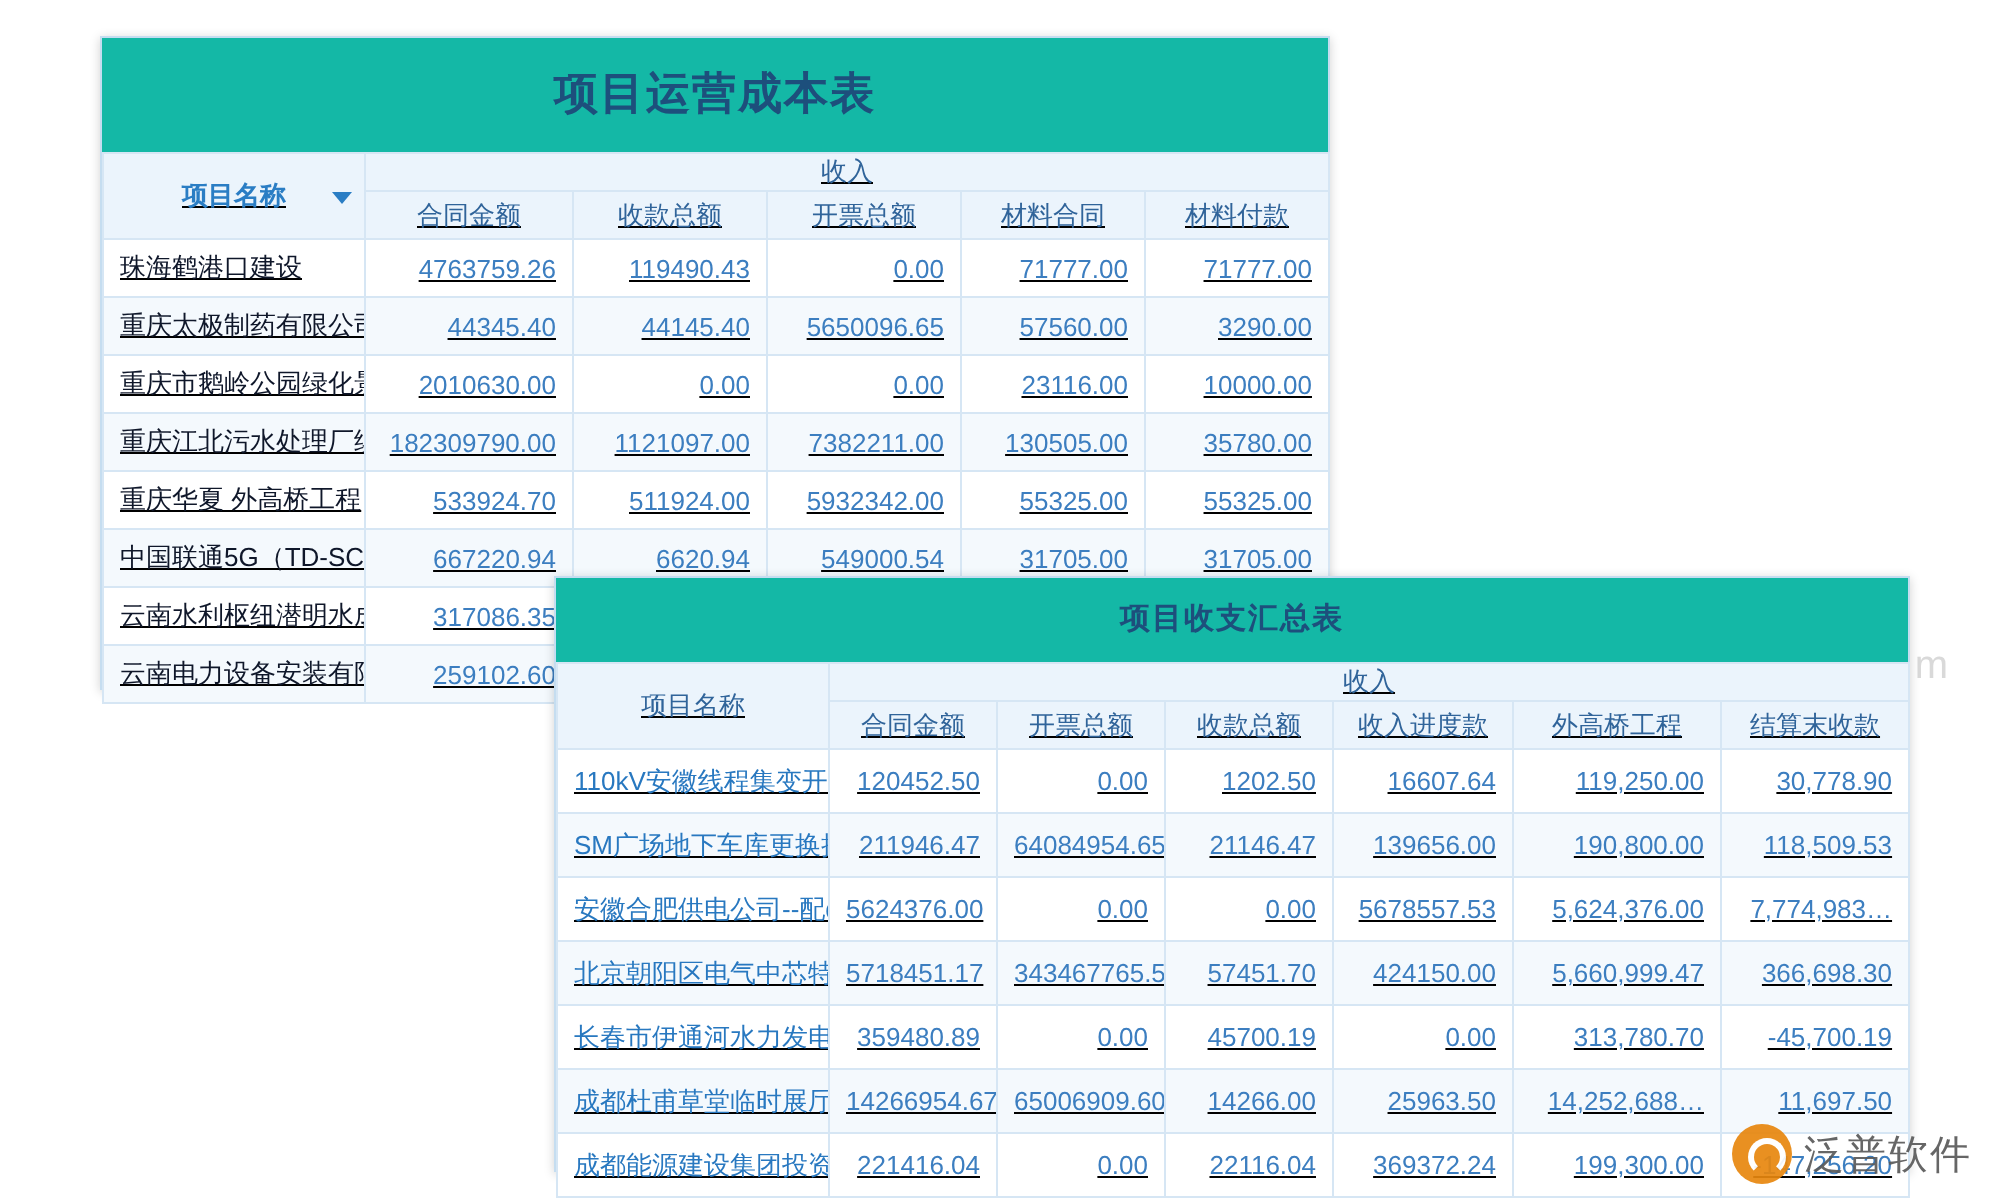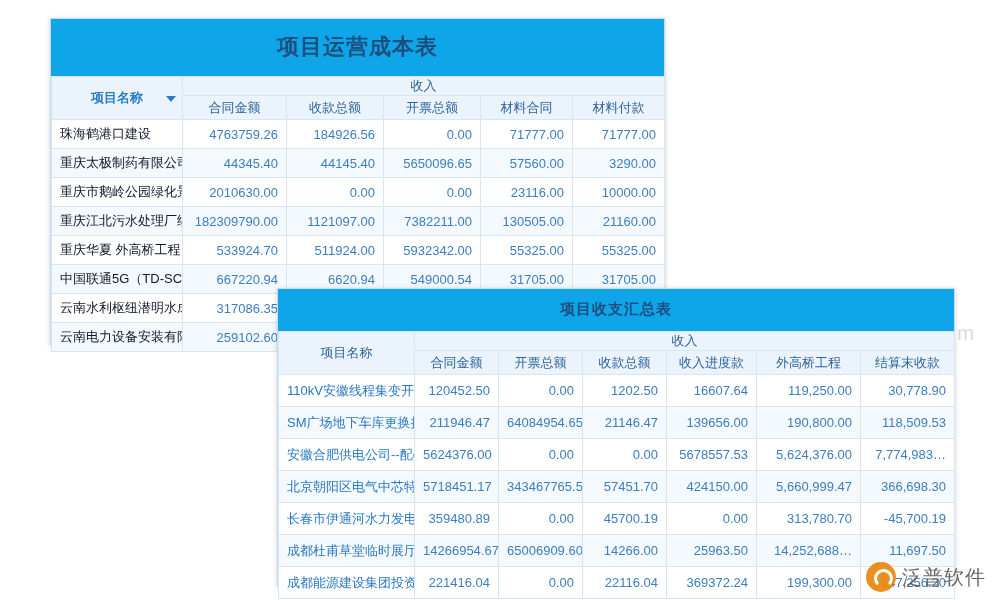--- a/index.html
+++ b/index.html
@@ -21,29 +21,30 @@
     background: #ffffff;
     border: 1px solid #c5ddf0;
     box-shadow: 0 1px 5px rgba(0,0,0,0.18);
     box-sizing: border-box;
   }
   .panel-title {
     text-align: center;
     font-size: 21px;
     font-weight: bold;
     color: #1d4f7c;
-    background: #0ea5e9;
+    background: #14b8a6;
     padding: 12px 0 13px 0;
     letter-spacing: 1px;
   }
 
   table {
     border-collapse: collapse;
     width: 100%;
     table-layout: fixed;
+    text-decoration: underline;
   }
   th, td {
     border: 1px solid #d6e6f4;
     font-size: 13px;
     font-weight: normal;
     box-sizing: border-box;
     overflow: hidden;
     white-space: nowrap;
   }
   thead th {
@@ -195,21 +196,21 @@
         <th>收款总额</th>
         <th>开票总额</th>
         <th>材料合同</th>
         <th>材料付款</th>
       </tr>
     </thead>
     <tbody>
       <tr>
         <td class="name">珠海鹤港口建设</td>
         <td>4763759.26</td>
-        <td>184926.56</td>
+        <td>119490.43</td>
         <td>0.00</td>
         <td>71777.00</td>
         <td>71777.00</td>
       </tr>
       <tr>
         <td class="name">重庆太极制药有限公司</td>
         <td>44345.40</td>
         <td>44145.40</td>
         <td>5650096.65</td>
         <td>57560.00</td>
@@ -222,21 +223,21 @@
         <td>0.00</td>
         <td>23116.00</td>
         <td>10000.00</td>
       </tr>
       <tr>
         <td class="name">重庆江北污水处理厂续</td>
         <td>182309790.00</td>
         <td>1121097.00</td>
         <td>7382211.00</td>
         <td>130505.00</td>
-        <td>21160.00</td>
+        <td>35780.00</td>
       </tr>
       <tr>
         <td class="name">重庆华夏 外高桥工程</td>
         <td>533924.70</td>
         <td>511924.00</td>
         <td>5932342.00</td>
         <td>55325.00</td>
         <td>55325.00</td>
       </tr>
       <tr>

